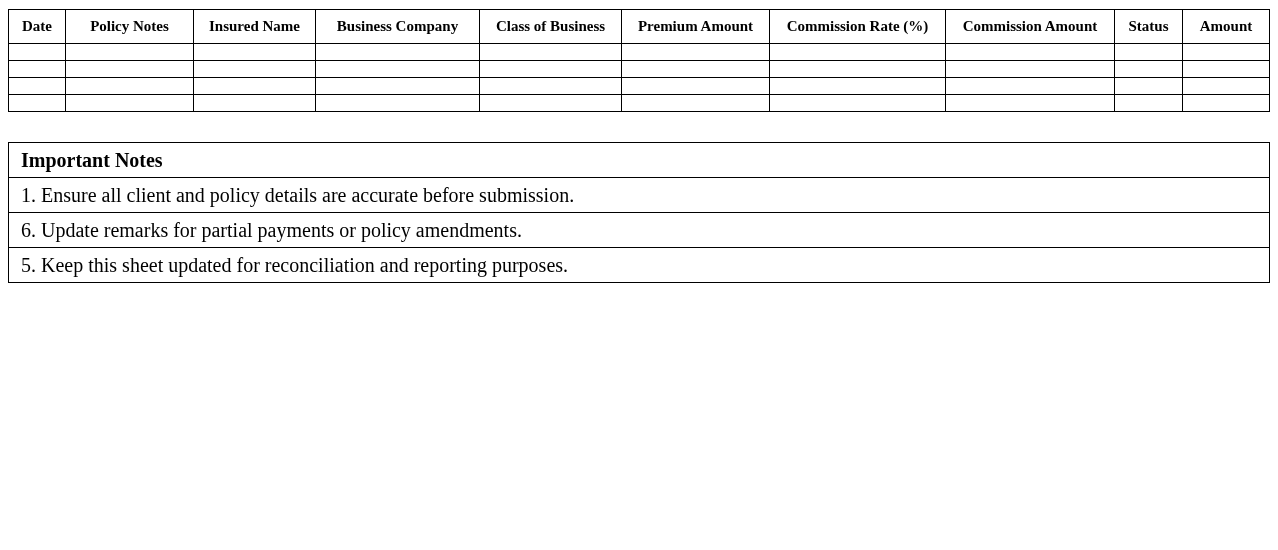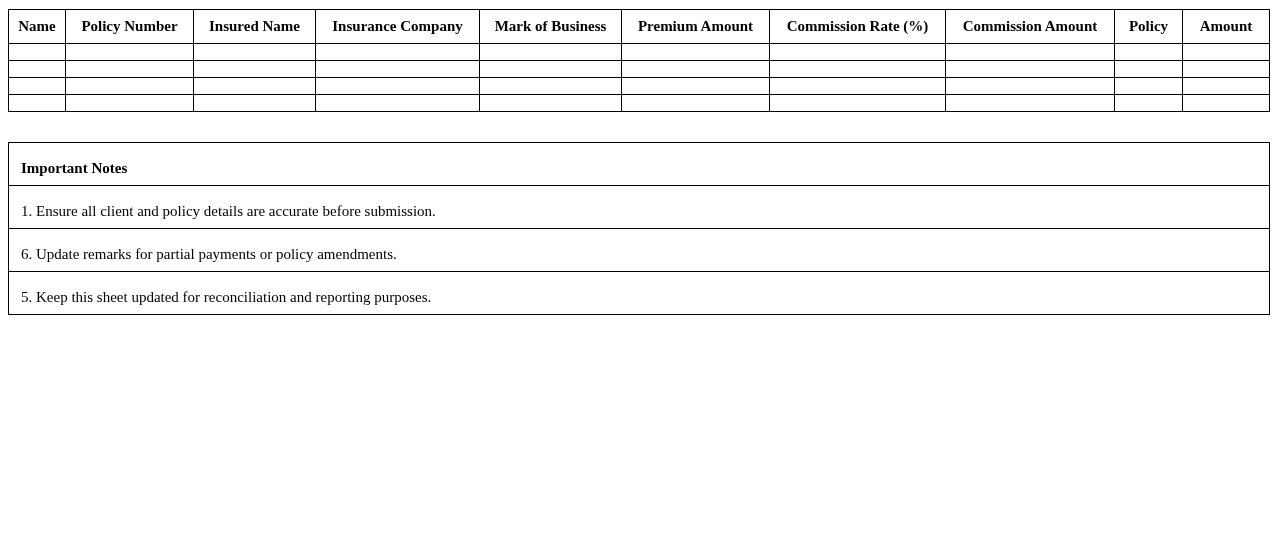--- a/index.html
+++ b/index.html
@@ -38,22 +38,22 @@
     #commission-table td {
       height: 16px;
     }
     #notes-table {
       top: 142px;
       width: 1262px;
     }
     #notes-table td {
       border: 1px solid #000;
       height: 34px;
-      padding: 8px 0 0 12px;
-      font-size: 15px;
+      padding: 0 0 0 12px;
+      font-size: 20px;
       text-align: left;
       vertical-align: middle;
     }
     #notes-table td.notes-head {
       font-weight: bold;
     }
   </style>
 </head>
 <body>
 
@@ -65,29 +65,29 @@
       <col style="width:164px">
       <col style="width:142px">
       <col style="width:148px">
       <col style="width:176px">
       <col style="width:169px">
       <col style="width:68px">
       <col style="width:87px">
   </colgroup>
   <thead>
     <tr>
-      <th>Name</th>
-      <th>Policy Number</th>
+      <th>Date</th>
+      <th>Policy Notes</th>
       <th>Insured Name</th>
-      <th>Insurance Company</th>
-      <th>Mark of Business</th>
+      <th>Business Company</th>
+      <th>Class of Business</th>
       <th>Premium Amount</th>
       <th>Commission Rate (%)</th>
       <th>Commission Amount</th>
-      <th>Policy</th>
+      <th>Status</th>
       <th>Amount</th>
     </tr>
   </thead>
   <tbody>
     <tr>
       <td></td>
       <td></td>
       <td></td>
       <td></td>
       <td></td>

